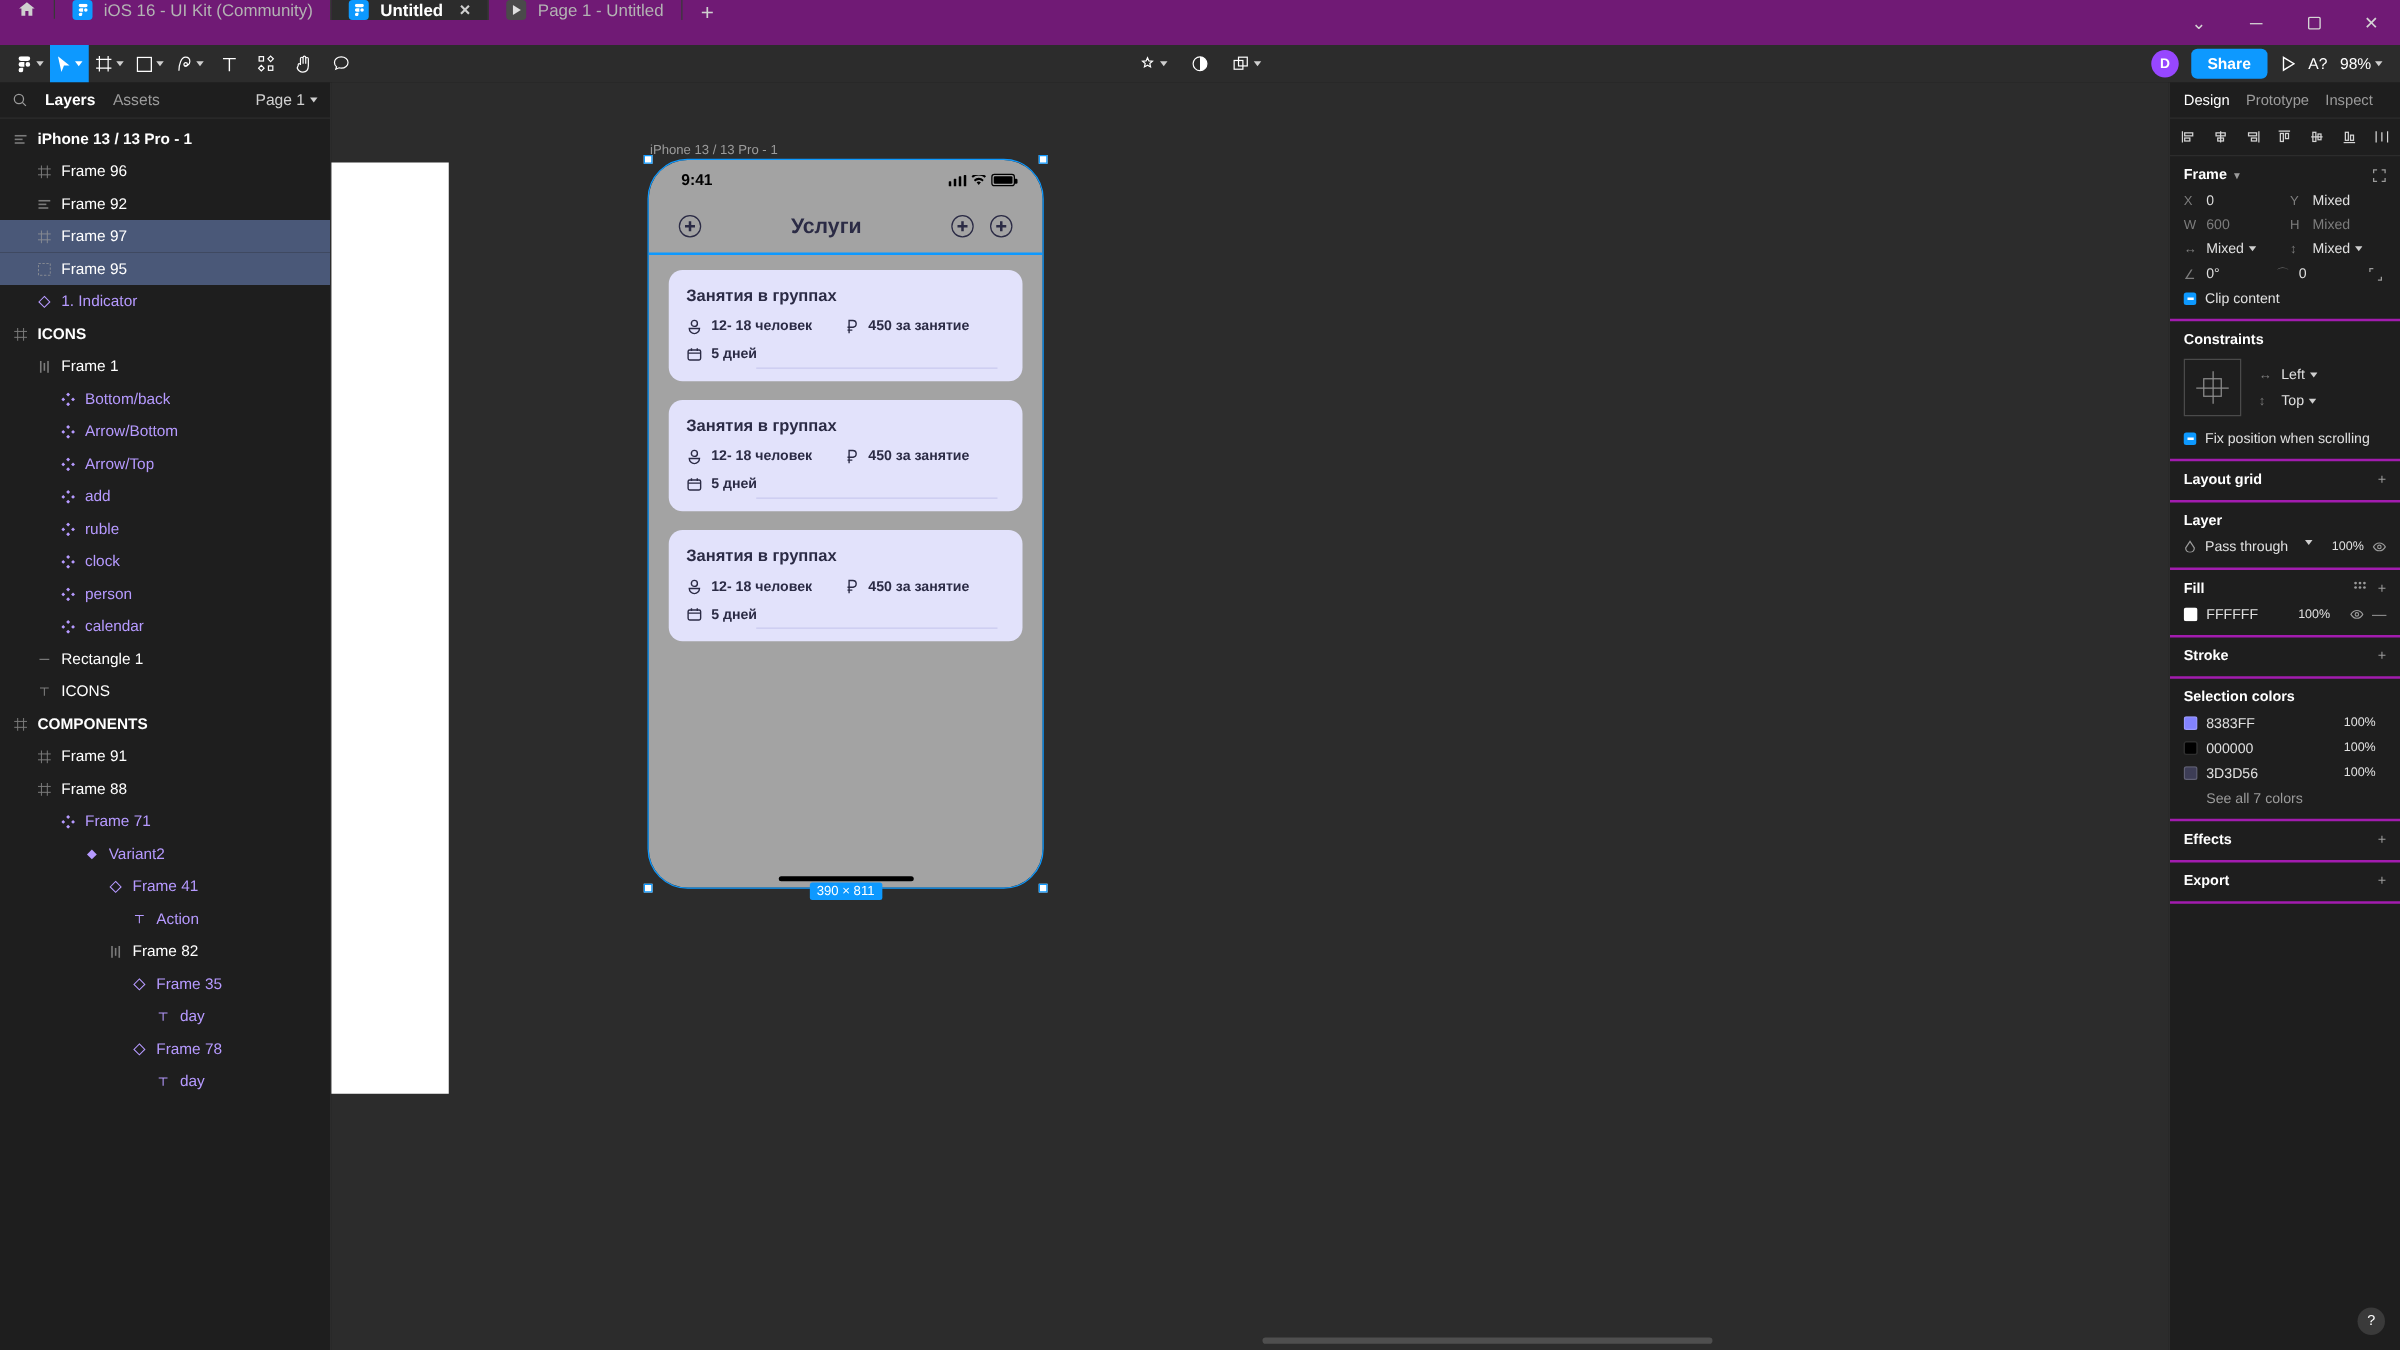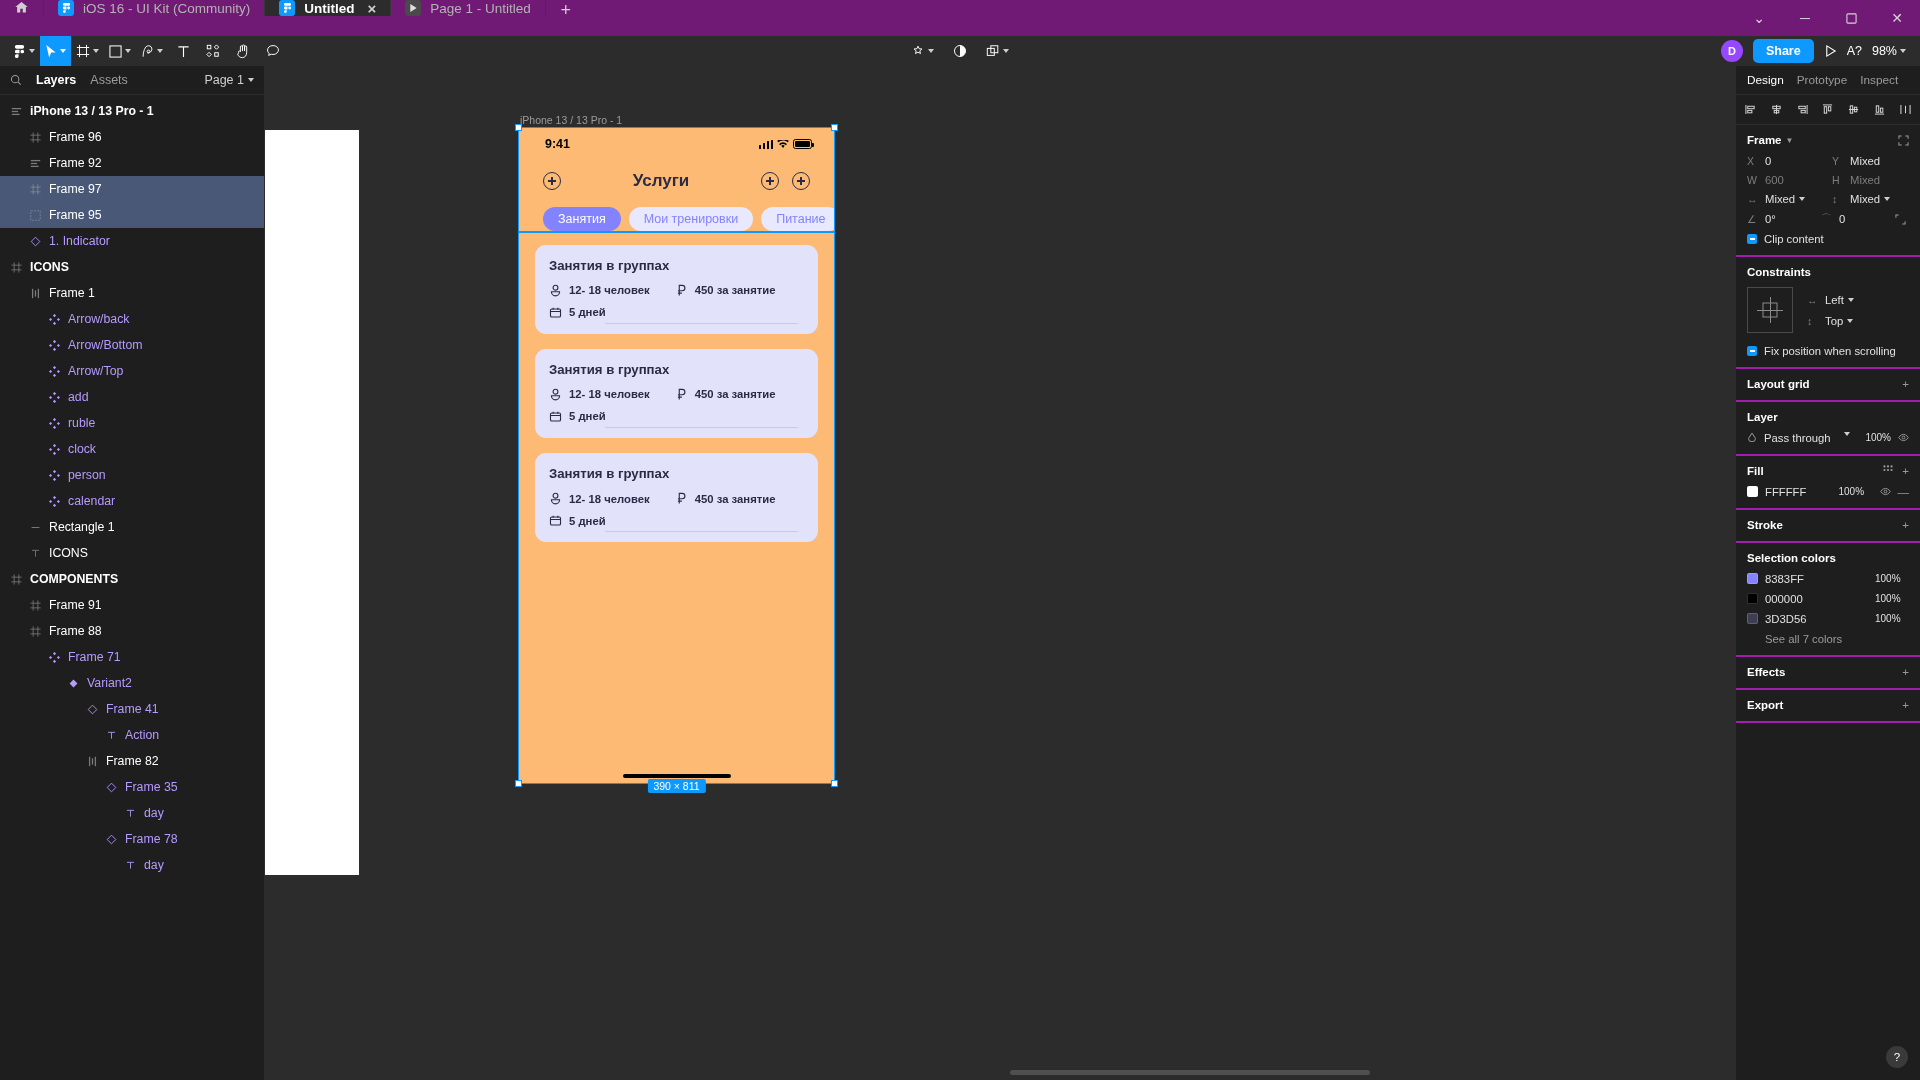--- a/index.html
+++ b/index.html
@@ -57,21 +57,21 @@
   .lrow.comp .lname { color:#b69aff; }
   .lrow.comp .licon { color:#b69aff; opacity:1; }
   .lrow.bold .lname { font-weight:bold; color:#ffffff; }
 
   
   .canvas { flex:1; background:#2c2c2c; position:relative; overflow:hidden; }
   .stray { position:absolute; left:0px; top:64px; width:94px; height:745px; background:#ffffff; }
 
   .frame-wrap { position:absolute; left:254px; top:62px; }
   .frame-label { position:absolute; top:-14px; left:1px; font-size:10.5px; color:#9b9b9b; }
-  .phone { width:315px; height:655px; background:#fdba74; outline:1.5px solid #0d99ff; position:relative; overflow:hidden; }
+  .phone { width:315px; height:582px; background:#a3a3a3; outline:1.5px solid #0d99ff; position:relative; overflow:hidden;border-radius:31px; }
 
   
   .statusbar { height:32px; display:flex; align-items:center; justify-content:space-between; padding:0 22px 0 26px; }
   .st-time { font-size:12.5px; font-weight:bold; color:#000; }
   .st-right { display:flex; align-items:center; gap:4px; }
   .bars { display:flex; align-items:flex-end; gap:1.5px; height:9px; }
   .bars i { width:2.5px; background:#000; border-radius:.5px; display:block; }
   .batt { width:19px; height:9.5px; border:1.2px solid #000; border-radius:2.5px; position:relative; padding:1px; }
   .batt:after { content:""; position:absolute; right:-3px; top:3px; width:1.6px; height:3.5px; background:#000; border-radius:0 1px 1px 0; }
   .batt i { display:block; height:100%; background:#000; border-radius:1px; }
@@ -387,21 +387,21 @@
               </svg>
             </span>
             <span class="lname">Frame 1</span>
           </div>
           <div class="lrow comp" style="padding-left: 47px;">
             <span class="licon">
               <svg width="11" height="11" viewBox="0 0 14 14" fill="#b69aff">
                 <path d="M7 0l2 2-2 2-2-2zM7 10l2 2-2 2-2-2zM2 5l2 2-2 2-2-2zM12 5l2 2-2 2-2-2z"></path>
               </svg>
             </span>
-            <span class="lname">Arrow/back</span>
+            <span class="lname">Bottom/back</span>
           </div>
           <div class="lrow comp" style="padding-left: 47px;">
             <span class="licon">
               <svg width="11" height="11" viewBox="0 0 14 14" fill="#b69aff">
                 <path d="M7 0l2 2-2 2-2-2zM7 10l2 2-2 2-2-2zM2 5l2 2-2 2-2-2zM12 5l2 2-2 2-2-2z"></path>
               </svg>
             </span>
             <span class="lname">Arrow/Bottom</span>
           </div>
           <div class="lrow comp" style="padding-left: 47px;">
@@ -599,25 +599,20 @@
 
           <div class="navrow">
             <span class="circ-plus"></span>
             <span class="navtitle">Услуги</span>
             <span class="nav-right">
               <span class="circ-plus"></span>
               <span class="circ-plus"></span>
             </span>
           </div>
 
-          <div class="chiprow" id="chip-row">
-              <div class="chip on">Занятия</div>
-              <div class="chip off">Мои тренировки</div>
-              <div class="chip off">Питание</div>
-            </div>
 
           <div class="divider"></div>
 
           <div class="cards" id="cards-list">
               <div class="card">
                 <div class="card-title">Занятия в группах</div>
                 <div class="crow">
                   <span class="cgrp">
                     <span class="cico">
                       <svg viewBox="0 0 14 14" fill="none" stroke="#2b2b45" stroke-width="1.2" width="13" height="13">

